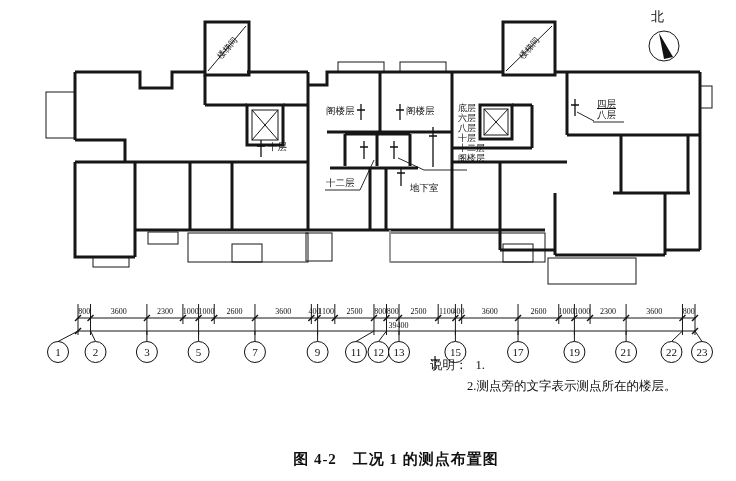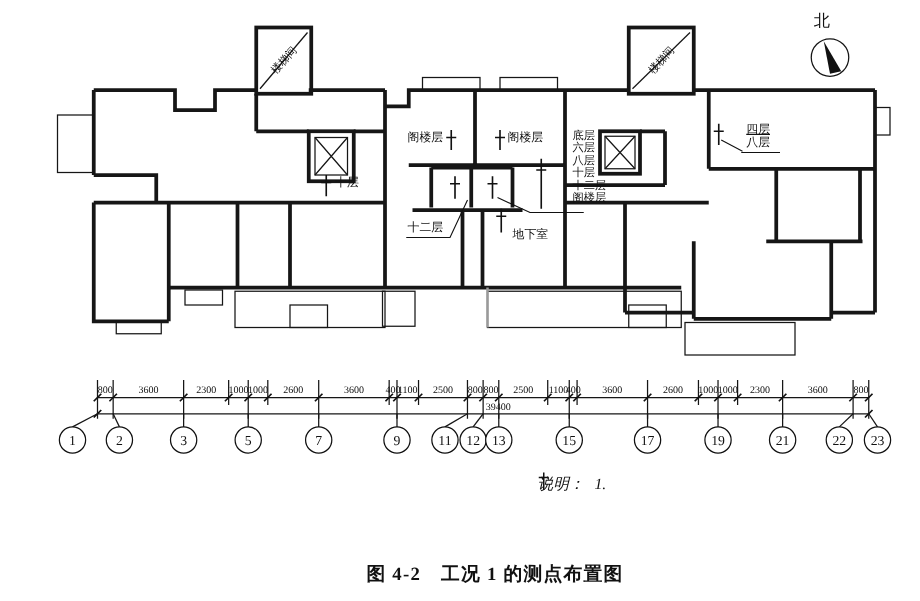--- a/index.html
+++ b/index.html
@@ -10,21 +10,21 @@
   .thin{stroke:#161616;stroke-width:1;fill:none;}
   .gray{stroke:#9a9a9a;stroke-width:2;fill:none;}
   .whitebox{fill:#fff;stroke:#161616;stroke-width:1;}
   .tick{stroke:#111;stroke-width:1.4;}
   .bubble{fill:#fff;stroke:#111;stroke-width:1;}
   .dimtxt{font:8px "Liberation Serif","DejaVu Serif",serif;fill:#111;}
   .axtxt{font:11px "Liberation Serif","DejaVu Serif",serif;fill:#111;}
   .lbl{position:absolute;font-size:9.5px;line-height:10px;white-space:nowrap;color:#111;}
   .rot{transform:translate(-50%,-50%) rotate(-48deg);font-size:8.5px;}
   .stack div{height:10px;}
-  #legend{position:absolute;left:430px;top:377px;font-size:12.5px;line-height:21px;font-style:italic;}
+  #legend{position:absolute;left:430px;top:355px;font-size:12.5px;line-height:21px;}
   .lrow{display:flex;align-items:center;gap:2px;}
   .lrow2{margin-left:37px;}
   .ltitle{margin-right:6px;}
   .licon line{stroke:#111;stroke-width:1.2;}
   #caption{position:absolute;left:0;top:450px;width:736px;text-align:center;
            font-size:15px;font-weight:bold;letter-spacing:1px;margin-left:28px;}
   #north-label{position:absolute;left:651px;top:8px;font-size:13px;}
 </style>
 </head>
 <body>
@@ -271,16 +271,19 @@
 
   <div id="legend">
     <div class="lrow">
       <span class="ltitle">说明：</span>
       <span>1.</span>
       <svg class="licon" width="10" height="16" viewBox="0 0 10 16">
         <line x1="5" y1="1" x2="5" y2="15"></line>
           <line x1="1" y1="5" x2="9" y2="5"></line>
       </svg>
     </div>
+    <div class="lrow lrow2">
+      <span>2.测点旁的文字表示测点所在的楼层。</span>
+    </div>
   </div>
 
   <div id="caption">图 4-2　工况 1 的测点布置图</div>
 </div>
 
 </body></html>

